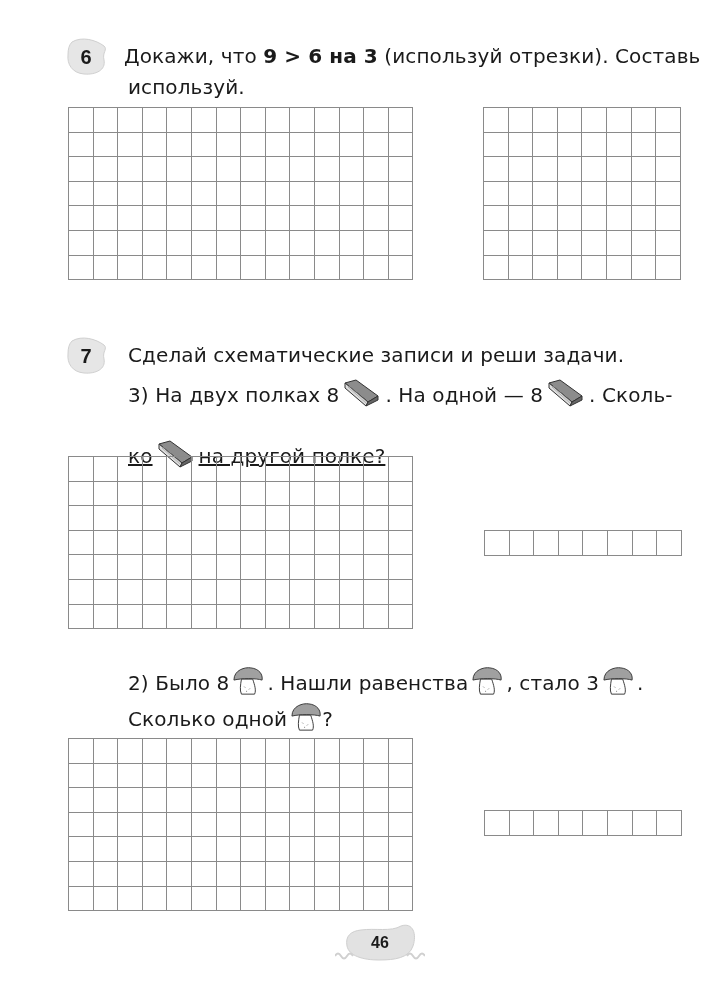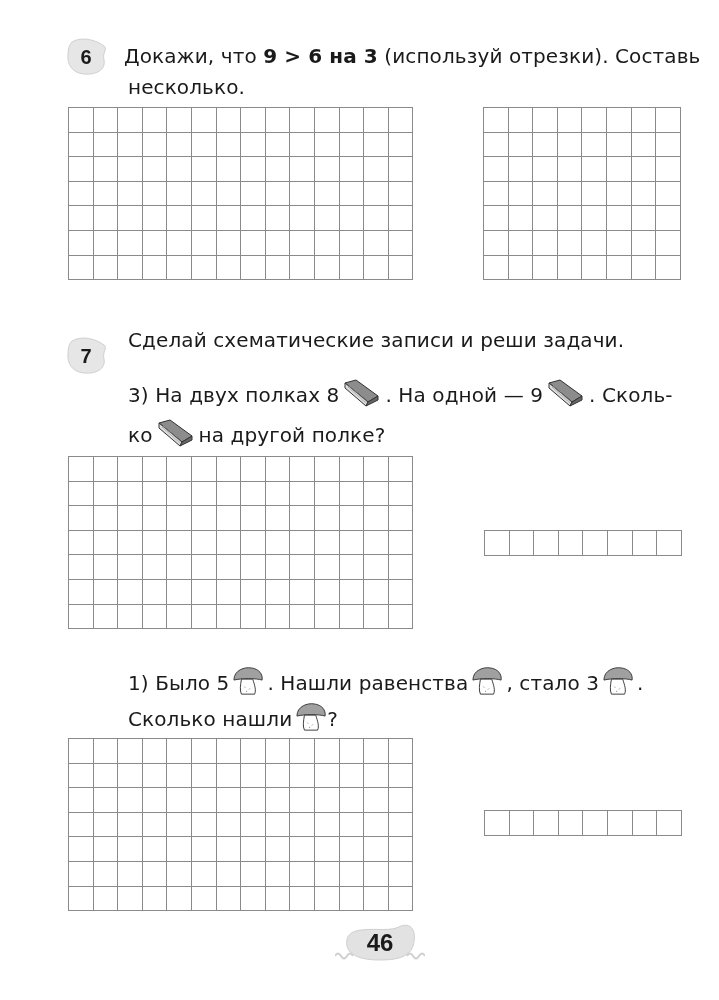--- a/index.html
+++ b/index.html
@@ -37,21 +37,21 @@
 
 <div class="badge" style="left:66px;top:38px;">
   <svg width="42" height="38" viewBox="0 0 42 38">
       <path d="M6 4 C16 -2 30 2 38 8 C42 12 36 14 38 22 C40 32 30 37 18 36 C6 35 1 26 2 17 C2 11 3 7 6 4 Z" fill="#e6e6e6" stroke="#d0d0d0"></path>
     </svg>
   <span>6</span>
 </div>
 <div class="line" style="left:124px;top:42px;">
   <span>Докажи, что </span><b>9 &gt; 6 на 3</b><span> (используй отрезки). Составь</span>
 </div>
-<div class="line" style="left:128px;top:73px;">несколько.</div>
+<div class="line" style="left:128px;top:73px;">используй.</div>
 
 <div class="grid" id="g1" style="left: 68px; top: 107px; grid-template-columns: repeat(14, 24.6px); grid-template-rows: repeat(7, 24.6px);">
     <div class="cell"></div>
     <div class="cell"></div>
     <div class="cell"></div>
     <div class="cell"></div>
     <div class="cell"></div>
     <div class="cell"></div>
     <div class="cell"></div>
     <div class="cell"></div>
@@ -204,30 +204,30 @@
     <div class="cell"></div>
     <div class="cell"></div>
   </div>
 
 <div class="badge" style="left:66px;top:337px;">
   <svg width="42" height="38" viewBox="0 0 42 38">
       <path d="M6 4 C16 -2 30 2 38 8 C42 12 36 14 38 22 C40 32 30 37 18 36 C6 35 1 26 2 17 C2 11 3 7 6 4 Z" fill="#e6e6e6" stroke="#d0d0d0"></path>
     </svg>
   <span>7</span>
 </div>
-<div class="line" style="left:128px;top:326px;text-align:right;">Сделай схематические записи и реши задачи.</div>
+<div class="line" style="left:128px;top:341px;text-align:right;">Сделай схематические записи и реши задачи.</div>
 
 <div class="line" style="left:128px;top:378px;">
   <span>3) На двух полках 8</span><svg class="ic" width="40" height="30">
       <use href="#book"></use>
-    </svg><span>. На одной — 9</span><svg class="ic" width="40" height="30">
+    </svg><span>. На одной — 8</span><svg class="ic" width="40" height="30">
       <use href="#book"></use>
     </svg><span>. Сколь-</span>
 </div>
-<div class="line" style="left:128px;top:418px;">
+<div class="line" style="left:128px;top:439px;text-decoration:underline;">
   <span>ко</span><svg class="ic" width="40" height="30">
       <use href="#book"></use>
     </svg><span>на другой полке?</span>
 </div>
 
 <div class="grid" id="g3" style="left: 68px; top: 456px; grid-template-columns: repeat(14, 24.6px); grid-template-rows: repeat(7, 24.6px);">
     <div class="cell"></div>
     <div class="cell"></div>
     <div class="cell"></div>
     <div class="cell"></div>
@@ -331,30 +331,30 @@
     <div class="cell"></div>
     <div class="cell"></div>
     <div class="cell"></div>
     <div class="cell"></div>
     <div class="cell"></div>
     <div class="cell"></div>
     <div class="cell"></div>
   </div>
 
 <div class="line" style="left:128px;top:666px;">
-  <span>1) Было 5</span><svg class="ic" width="32" height="30">
+  <span>2) Было 8</span><svg class="ic" width="32" height="30">
       <use href="#mushroom"></use>
     </svg><span>. Нашли равенства</span><svg class="ic" width="32" height="30">
       <use href="#mushroom"></use>
     </svg><span>, стало 3</span><svg class="ic" width="32" height="30">
       <use href="#mushroom"></use>
     </svg><span>.</span>
 </div>
 <div class="line" style="left:128px;top:702px;">
-  <span>Сколько нашли</span><svg class="ic" width="32" height="30" style="margin-right:0">
+  <span>Сколько одной</span><svg class="ic" width="32" height="30" style="margin-right:0">
       <use href="#mushroom"></use>
     </svg><span>?</span>
 </div>
 
 <div class="grid" id="g4" style="left: 68px; top: 738px; grid-template-columns: repeat(14, 24.6px); grid-template-rows: repeat(7, 24.6px);">
     <div class="cell"></div>
     <div class="cell"></div>
     <div class="cell"></div>
     <div class="cell"></div>
     <div class="cell"></div>
@@ -462,14 +462,14 @@
     <div class="cell"></div>
     <div class="cell"></div>
   </div>
 
 <div class="abs" style="left:335px;top:920px;width:90px;height:50px;">
   <svg width="90" height="50" viewBox="0 0 90 50">
     <path d="M26 10 C40 8 56 12 66 6 C78 2 82 14 78 26 C74 38 60 40 44 40 C28 40 14 36 12 26 C10 16 16 11 26 10 Z" fill="#e2e2e2" stroke="#cfcfcf"></path>
     <path d="M0 36 q3 -5 6 0 q3 5 6 0 q3 -5 6 0" fill="none" stroke="#d0d0d0" stroke-width="2"></path>
     <path d="M72 36 q3 -5 6 0 q3 5 6 0 q3 -5 6 0" fill="none" stroke="#d0d0d0" stroke-width="2"></path>
   </svg>
-  <span class="abs" style="left:10px;top:8px;width:70px;text-align:center;font-weight:bold;font-size:24px;line-height:30px;font-family:'Liberation Sans',sans-serif;">46</span>
+  <span class="abs" style="left:10px;top:8px;width:70px;text-align:center;font-weight:bold;font-size:16px;line-height:30px;font-family:'Liberation Sans',sans-serif;">46</span>
 </div>
 
 </body></html>

